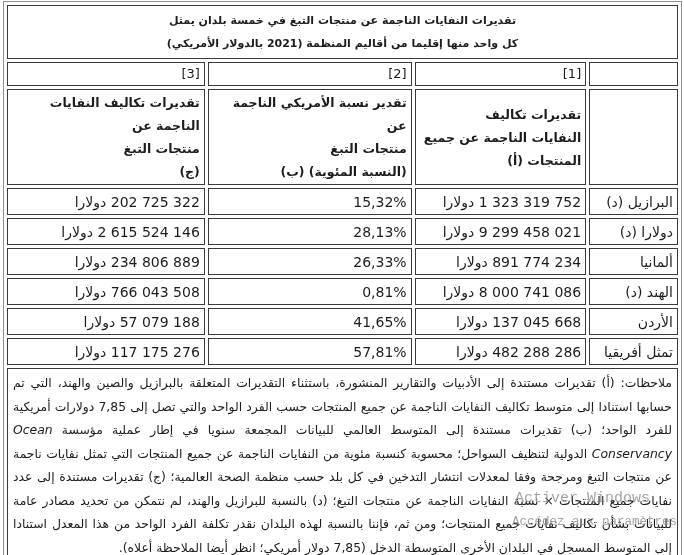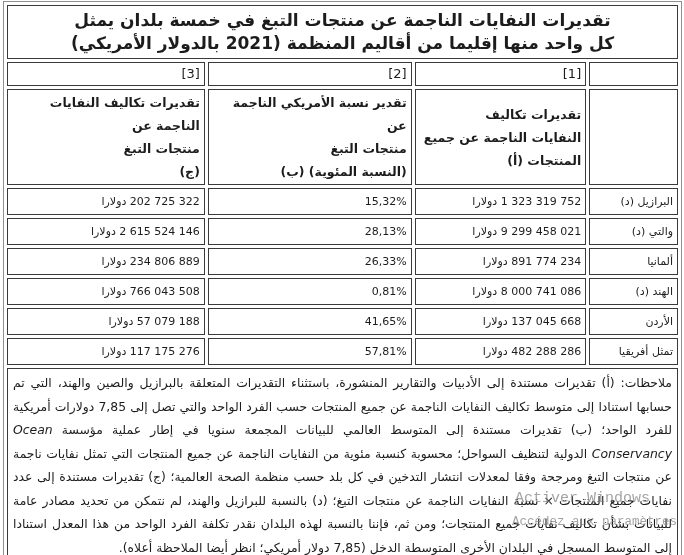--- a/index.html
+++ b/index.html
@@ -10,27 +10,27 @@
   }
   .page { position:absolute; inset:0; direction:rtl; }
   table.main {
     border-collapse:separate; border-spacing:3px;
     border:1px solid #909090; background:#fff;
     margin:1px 2px 0 2px; width:679px; table-layout:fixed;
   }
   td {
     border:1px solid #3a3a3a; background:#fff;
     padding:1px 4px; vertical-align:middle;
-    font-size:11px; text-align:right; overflow:hidden;
+    font-size:14px; text-align:right; overflow:hidden;
     word-wrap:break-word;
   }
   tr.title-row { height:54px; }
   td.title-cell {
     text-align:center; font-weight:bold; white-space:pre-line;
-    line-height:23px; font-size:17px;
+    line-height:23px; font-size:11px;
   }
   tr.ref-row { height:24px; }
   td.ref-cell { line-height:18px; font-size:13px; }
   tr.desc-row { height:74px; }
   td.desc-cell { font-weight:bold; white-space:pre-line; line-height:23px; font-size:12.5px; }
   tr.data-row { height:27px; }
   td.data-cell { line-height:20px; white-space:nowrap; }
   tr.notes-row { height:190px; }
   td.notes-cell {
     vertical-align:top; text-align:justify;
@@ -85,21 +85,21 @@
     </tr>
 
     <tr class="data-row">
       <td class="data-cell">البرازيل (د)</td>
       <td class="data-cell">1&nbsp;323&nbsp;319&nbsp;752 دولارا</td>
       <td class="data-cell">15,32%</td>
       <td class="data-cell">202&nbsp;725&nbsp;322 دولارا</td>
     </tr>
 
     <tr class="data-row">
-      <td class="data-cell">والتي (د)</td>
+      <td class="data-cell">دولارا (د)</td>
       <td class="data-cell">9&nbsp;299&nbsp;458&nbsp;021 دولارا</td>
       <td class="data-cell">28,13%</td>
       <td class="data-cell">2&nbsp;615&nbsp;524&nbsp;146 دولارا</td>
     </tr>
 
     <tr class="data-row">
       <td class="data-cell">ألمانيا</td>
       <td class="data-cell">891&nbsp;774&nbsp;234 دولارا</td>
       <td class="data-cell">26,33%</td>
       <td class="data-cell">234&nbsp;806&nbsp;889 دولارا</td>

